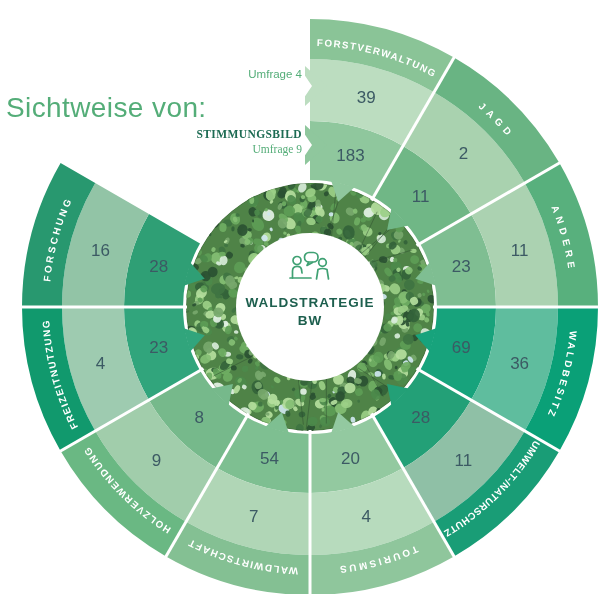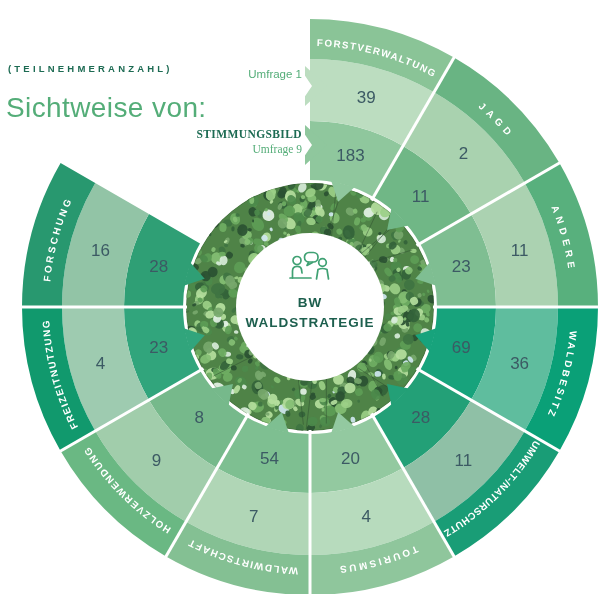--- a/index.html
+++ b/index.html
@@ -716,38 +716,37 @@
       <line x1="310" y1="430" x2="310.00000000000006" y2="598" stroke="#ffffff" stroke-width="3"></line>
       <line x1="248.5" y1="413.52112466548596" x2="164.49999999999997" y2="559.0133925012716" stroke="#ffffff" stroke-width="3"></line>
       <line x1="203.4788753345141" y1="368.50000000000006" x2="57.98660749872843" y2="452.5000000000001" stroke="#ffffff" stroke-width="3"></line>
       <line x1="187" y1="307" x2="19" y2="307.00000000000006" stroke="#ffffff" stroke-width="3"></line>
       <polygon points="305,66 327,86 305,106" fill="#bcddc0"></polygon>
       <polygon points="297,64 312,86 297,108" fill="#ffffff"></polygon>
       <polygon points="305,125 327,145 305,165" fill="#8fc79d"></polygon>
       <polygon points="297,123 312,145 297,167" fill="#ffffff"></polygon>
     </svg>
 
-  <div class="kicker">(TEILNEHMERANZAHL)</div>
   <div class="title">Sichtweise von:</div>
 
   <div class="legend" id="legend-idea">
-    <div class="sub">Umfrage 1</div>
+    <div class="sub">Umfrage 4</div>
   </div>
   <div class="legend" id="legend-mood">
     <div class="lab">STIMMUNGSBILD</div>
     <div class="sub">Umfrage 9</div>
   </div>
 
   <div class="center-block">
     <svg width="46" height="38" viewBox="0 0 46 38" fill="none" stroke="#3fa173" stroke-width="1.7" stroke-linecap="round" stroke-linejoin="round">
       <circle cx="10" cy="10.5" r="4"></circle>
       <path d="M5.5,28 L5.5,21 Q5.5,16.5 10,16.3 Q14,16.2 14.5,19.5 L15,23"></path>
       <path d="M3,28 L24,28"></path>
       <rect x="17.5" y="2.5" width="13.5" height="9.5" rx="4.5"></rect>
       <path d="M21.5,12.5 L20,15.5 L25.5,12.5"></path>
       <circle cx="35.5" cy="12.5" r="3.8"></circle>
       <path d="M29.5,29 L31,19.5 Q35.5,17.5 40,19.5 L41.5,29"></path>
     </svg>
+    <div class="ctext">WALDSTRATEGIE</div>
     <div class="ctext" style="margin-top:0;">BW</div>
-    <div class="ctext">WALDSTRATEGIE</div>
   </div>
 
 </div>
 
 </body></html>

